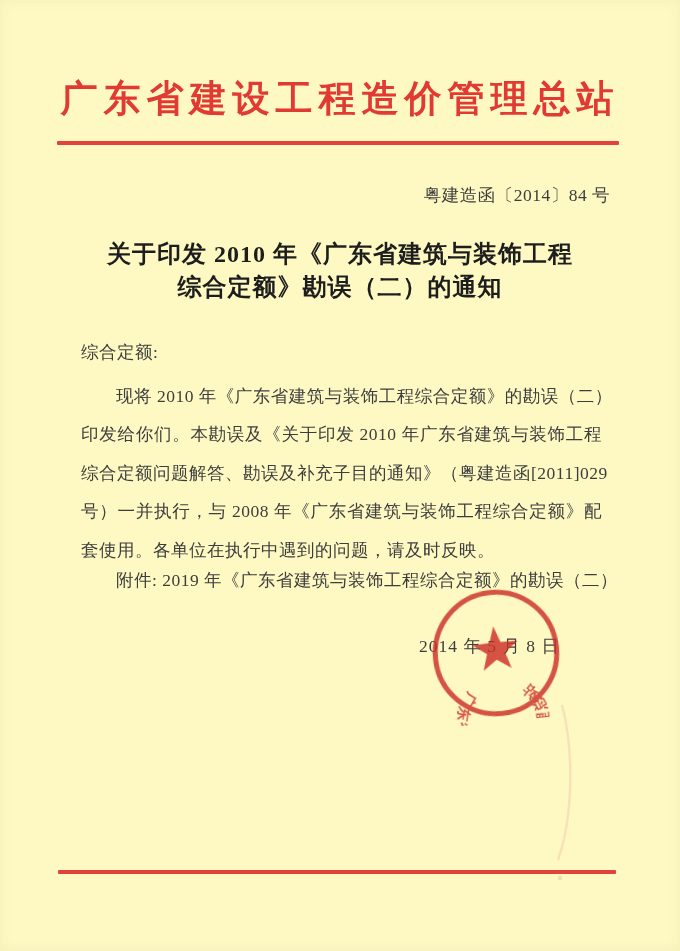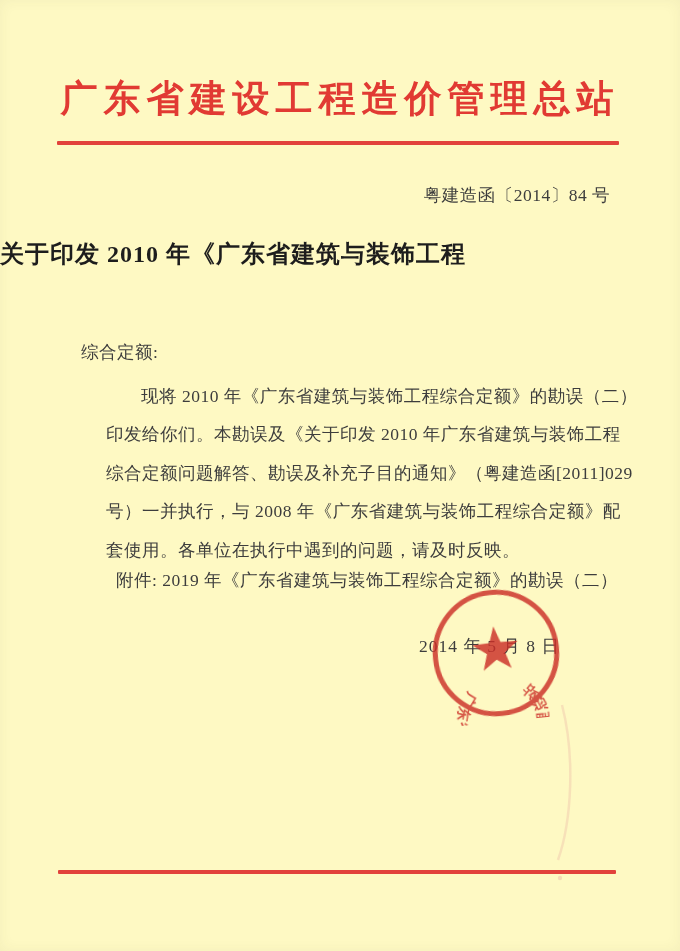--- a/index.html
+++ b/index.html
@@ -26,31 +26,32 @@
   .doc-number{
     top:183px;left:0;width:601px;
     text-align:right;
     font-size:17px;color:#454545;
     letter-spacing:2px;
     white-space:nowrap;
     margin-left:9px;
   }
   .doc-title{
     top:238px;left:0;width:680px;
+    text-align:center;
     font-size:24px;font-weight:bold;color:#1d1d1d;
     line-height:33px;
     letter-spacing:1px;
   }
   .body-text{color:#3d3d3d;font-size:17.5px;letter-spacing:.5px;}
   .salutation{top:340px;left:81px;}
   .paragraph{
     top:377px;left:81px;width:521px;
     line-height:38.4px;
   }
-  .jline{text-align:justify;text-align-last:justify;white-space:nowrap;margin-left:25px;}
+  .jline{text-align:justify;text-align-last:justify;white-space:nowrap;}
   .jline.last{text-align-last:left;}
   .indent{text-indent:2em;}
   .attachment{top:568px;left:81px;width:560px;text-indent:2em;white-space:nowrap;}
   .date-line{top:634px;left:419px;letter-spacing:1px;z-index:2;white-space:nowrap;}
   .seal{top:584px;left:427px;width:138px;height:138px;z-index:3;opacity:.82;
         filter:blur(.4px);transform:rotate(-6deg);pointer-events:none;}
   .smudge{top:700px;left:520px;width:60px;height:190px;z-index:1;pointer-events:none;}
 </style>
 </head>
 <body>
@@ -58,20 +59,21 @@
 <div class="page">
 
   <div class="abs header-title">广东省建设工程造价管理总站</div>
 
   <div class="abs rule rule-top"></div>
 
   <div class="abs doc-number body-text">粤建造函〔2014〕84 号</div>
 
   <div class="abs doc-title">
     <div>关于印发 2010 年《广东省建筑与装饰工程</div>
+    <div>综合定额》勘误（二）的通知</div>
   </div>
 
   <div class="abs body-text salutation">综合定额:</div>
 
   <div class="abs body-text paragraph">
     <div class="jline indent">现将 2010 年《广东省建筑与装饰工程综合定额》的勘误（二）</div>
     <div class="jline">印发给你们。本勘误及《关于印发 2010 年广东省建筑与装饰工程</div>
     <div class="jline">综合定额问题解答、勘误及补充子目的通知》（粤建造函[2011]029</div>
     <div class="jline">号）一并执行，与 2008 年《广东省建筑与装饰工程综合定额》配</div>
     <div class="jline last">套使用。各单位在执行中遇到的问题，请及时反映。</div>

